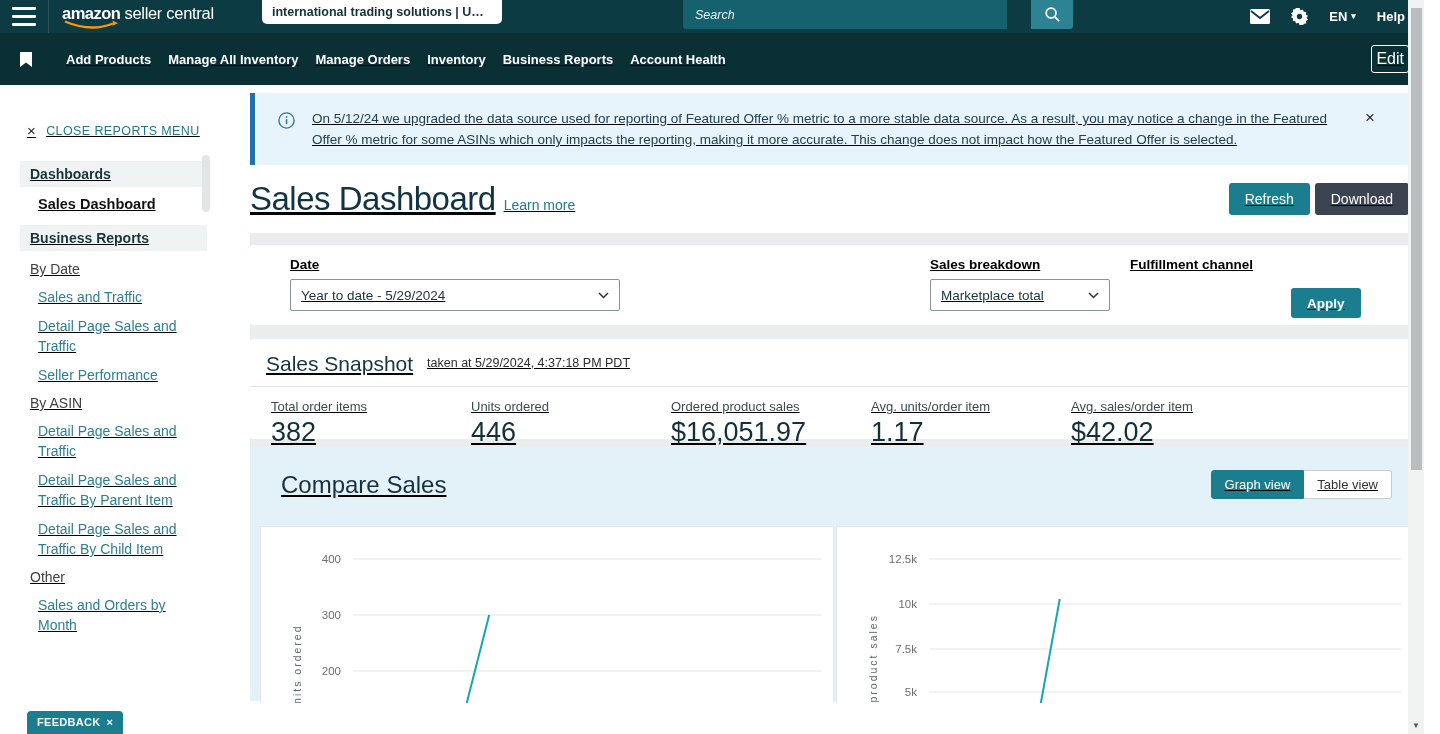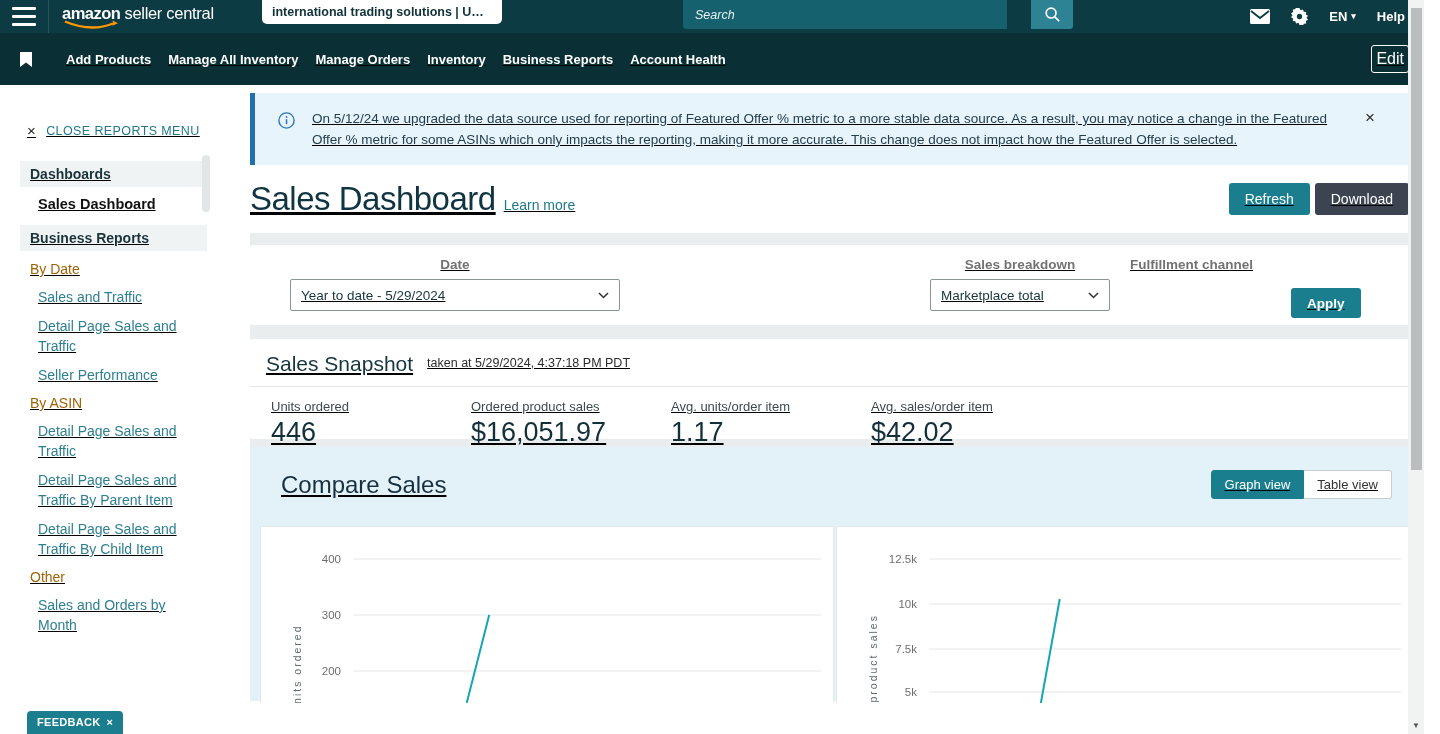--- a/index.html
+++ b/index.html
@@ -50,21 +50,21 @@
 
   
   .sidebar { position:relative; width:225px; height:649px; background:#fff; flex:none;
     padding:37px 0 0 27px; }
   .close-reports { display:flex; align-items:center; gap:10px; color:#1f7888; font-size:12.5px;
     letter-spacing:.4px; cursor:pointer; margin-bottom:22px; }
   .close-reports .x { color:#222; font-size:15px; }
   .sb-header { background:#f0f3f3; margin:8px 0 9px -7px; width:187px; padding:5px 0 5px 10px;
     font-size:14px; font-weight:700; color:#19333a; }
   .sb-active { font-size:14.5px; font-weight:700; color:#111; margin:4px 0 13px 11px; cursor:pointer; }
-  .sb-group { font-size:14px; color:#a16207; margin:10px 0 10px 3px; }
+  .sb-group { font-size:14px; color:#404040; margin:10px 0 10px 3px; }
   .sb-link { font-size:14px; color:#2e7f91; line-height:20px; margin:0 0 9px 11px; width:145px;
     cursor:pointer; }
   .sidebar-scroll-thumb { position:absolute; right:15px; top:70px; width:8px; height:57px;
     border-radius:4px; background:#e2e6e6; }
   .feedback { position:absolute; left:27px; bottom:0; background:#1b7e8e; color:#fff; border:none;
     border-radius:4px 4px 0 0; font-size:11px; font-weight:700; letter-spacing:.3px;
     padding:5px 10px 6px; cursor:pointer; font-family:"Liberation Sans", sans-serif; }
   .feedback .x { margin-left:6px; }
 
   
@@ -84,21 +84,21 @@
   .btn { border:none; border-radius:3px; color:#fff; font-size:14px; padding:8px 16px;
     cursor:pointer; font-family:"Liberation Sans", sans-serif; }
   .btn-teal { background:#1b7e8e; }
   .btn-dark { background:#3b4450; }
 
   .cards { width:1174px; background:#e9eded; padding-top:12px; }
 
   .filter-card { background:#fff; height:80px; margin-bottom:14px; border-radius:3px;
     display:flex; align-items:flex-start; padding:12px 0 0 40px; }
   .f-group { margin-right:20px; }
-  .f-label { font-size:13.5px; font-weight:700; color:#737373; margin-bottom:7px;text-align:center; }
+  .f-label { font-size:13.5px; font-weight:700; color:#000000; margin-bottom:7px; }
   .select { height:32px; border:1px solid #8b9494; border-radius:2px; background:#fff;
     display:flex; align-items:center; justify-content:space-between; padding:0 10px;
     font-size:13.5px; color:#17343d; cursor:pointer; }
   .sel-date { width:330px; }
   .sel-breakdown { width:180px; }
   .sel-channel { width:204px; margin-right:0; }
   .apply-btn { margin-left:18px; margin-top:31px; height:30px; padding:0 16px; font-weight:700;
     font-size:13.5px; }
 
   .snapshot-card { background:#fff; height:100px; margin-bottom:8px; border-radius:3px; }
@@ -273,20 +273,24 @@
         </div>
 
         <div class="snapshot-card">
           <div class="snap-head">
             <div class="snap-title">Sales Snapshot</div>
             <div class="snap-taken">taken at 5/29/2024, 4:37:18 PM PDT</div>
           </div>
           <div class="snap-divider"></div>
           <div class="snap-metrics" id="snap-metrics">
               <div class="metric">
+                <div class="metric-label">Total order items</div>
+                <div class="metric-value">382</div>
+              </div>
+              <div class="metric">
                 <div class="metric-label">Units ordered</div>
                 <div class="metric-value">446</div>
               </div>
               <div class="metric">
                 <div class="metric-label">Ordered product sales</div>
                 <div class="metric-value">$16,051.97</div>
               </div>
               <div class="metric">
                 <div class="metric-label">Avg. units/order item</div>
                 <div class="metric-value">1.17</div>

